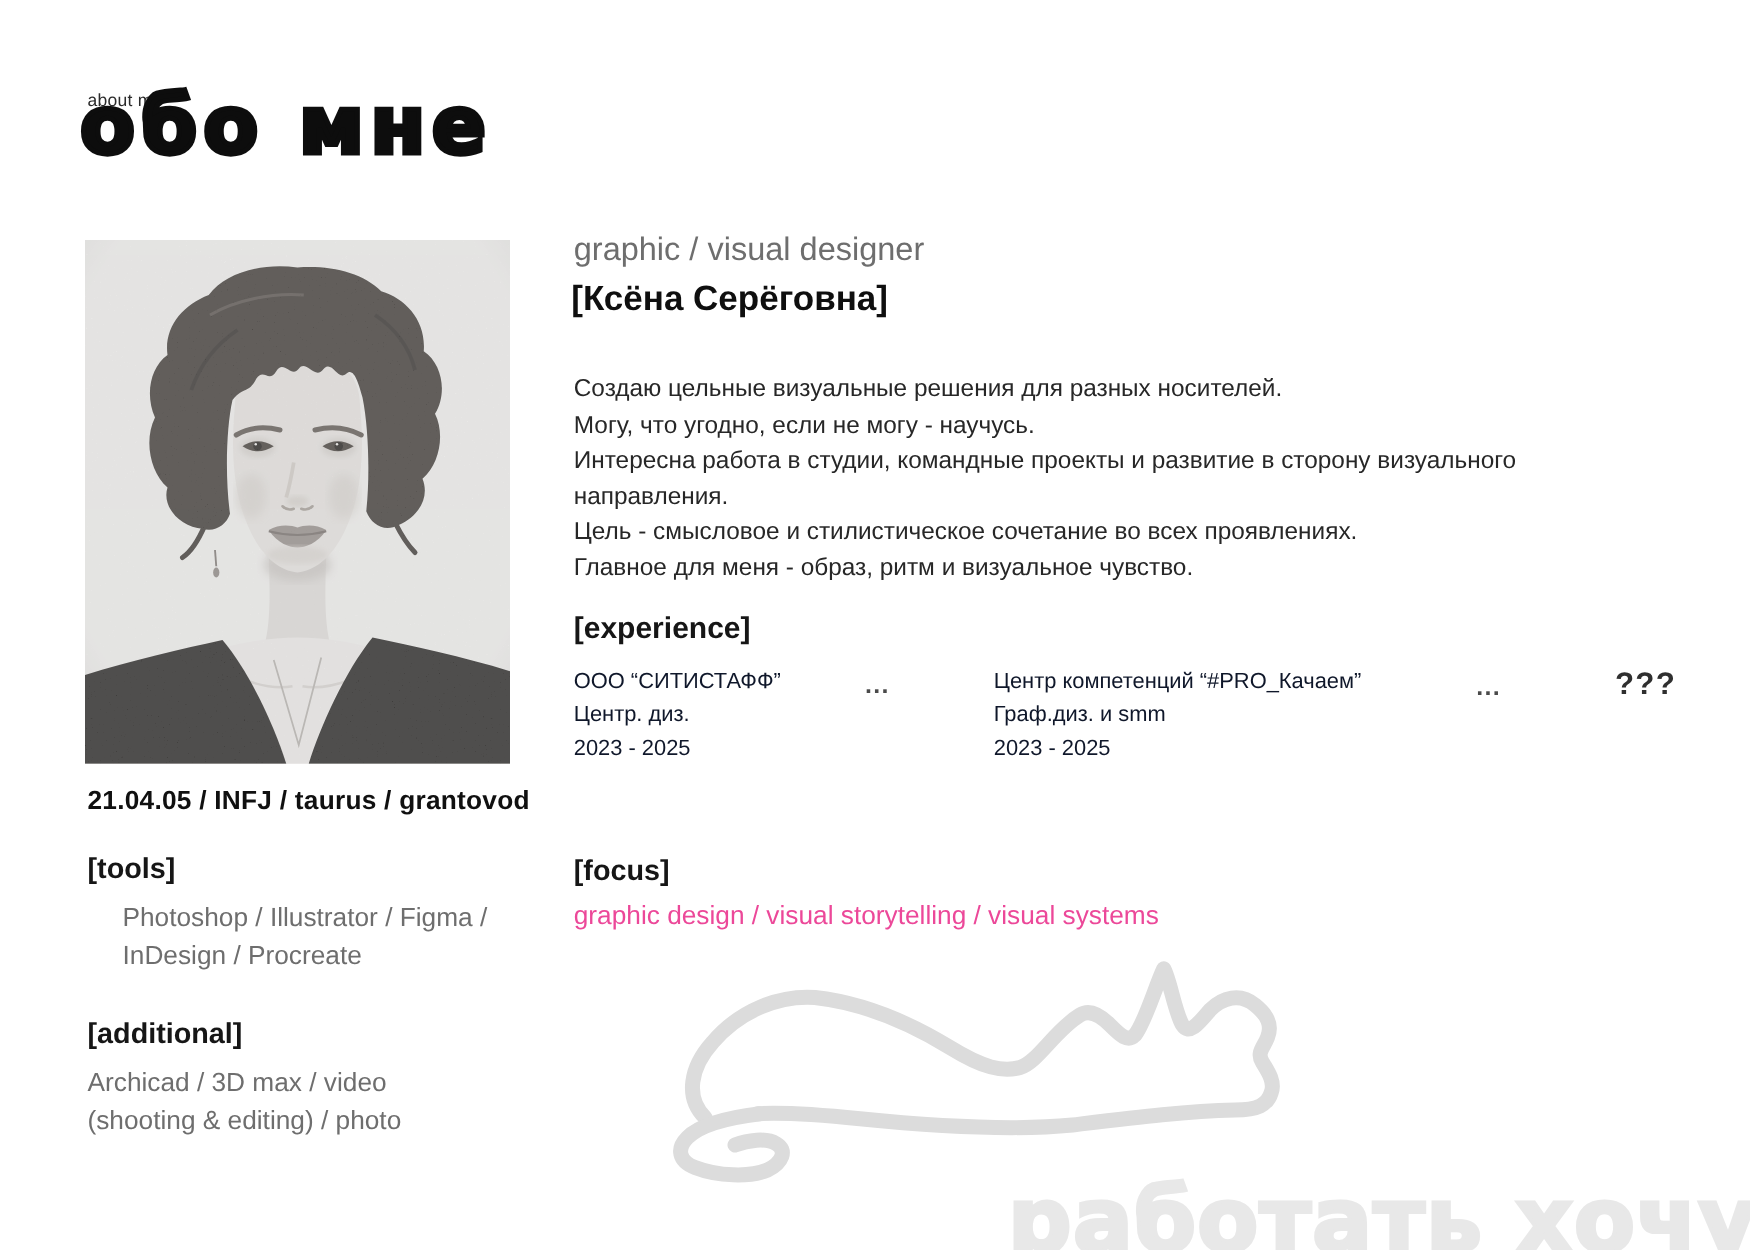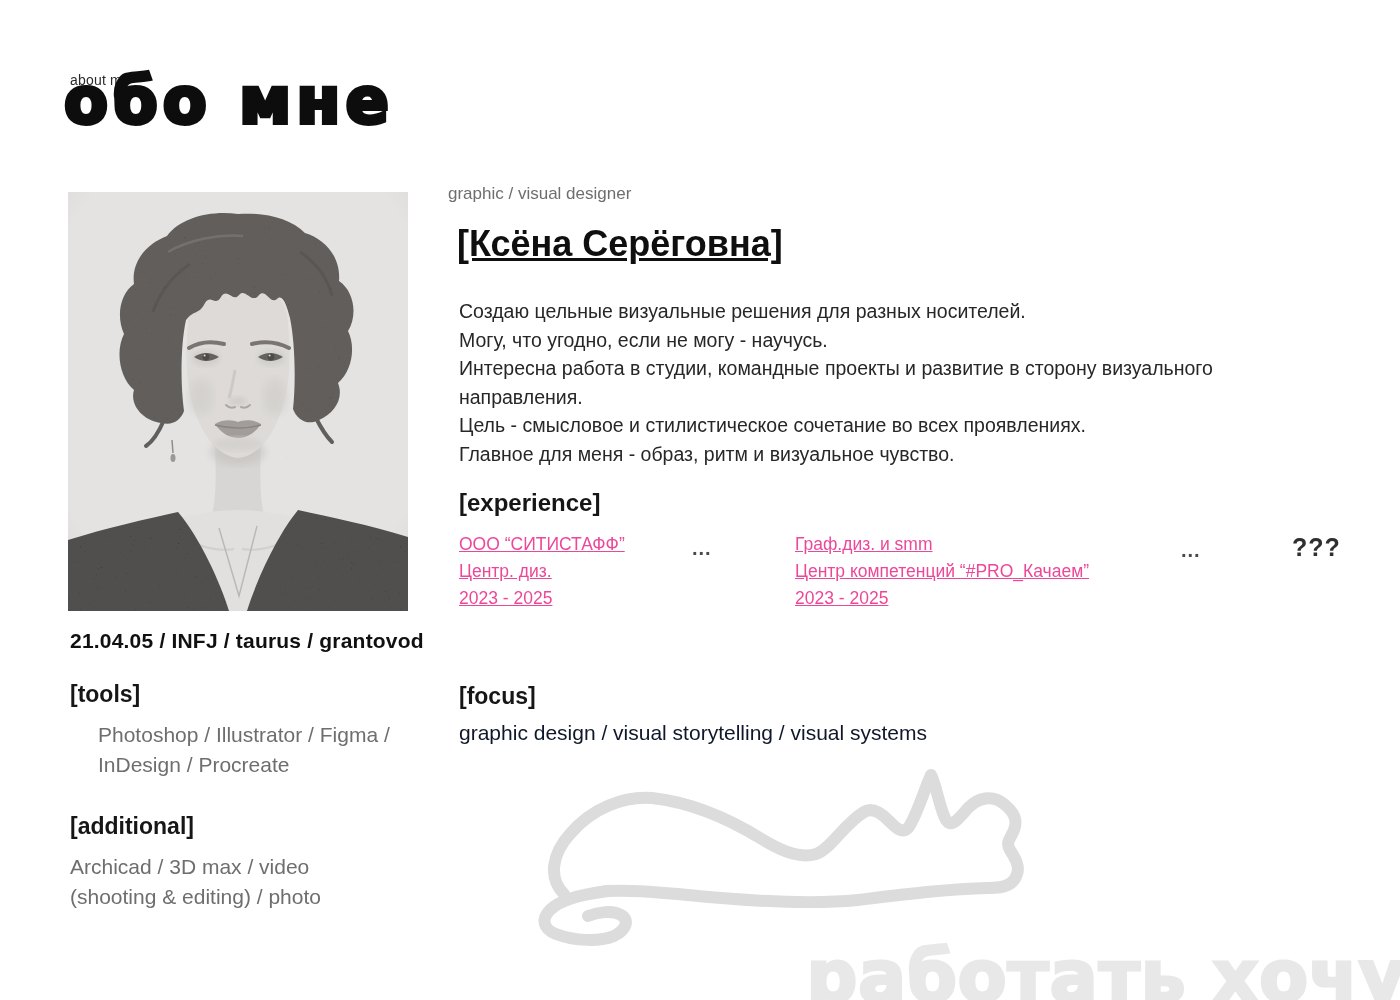--- a/index.html
+++ b/index.html
@@ -30,33 +30,33 @@
     left:70px;top:629px;font-size:21px;font-weight:600;color:#101010;
     letter-spacing:.2px;
   }
   .sec-h{font-size:23px;font-weight:600;color:#161616;text-align:center;}
   .tools-h{left:70px;top:681px;}
   .tools-lines{left:70px;top:720px;font-size:21px;line-height:30px;color:#6e6e6e;white-space:pre-line;margin-left:28px;}
   .add-h{left:70px;top:813px;}
   .add-lines{left:70px;top:852px;font-size:21px;line-height:30px;color:#6e6e6e;white-space:pre-line;}
 
   
-  .role{left:448px;top:184px;font-size:17px;color:#6e6e6e;}
-  .name{left:457px;top:223px;font-size:36px;font-weight:600;color:#0f0f0f;text-decoration:underline;}
+  .role{left:459px;top:184px;font-size:26px;color:#6e6e6e;}
+  .name{left:457px;top:223px;font-size:28px;font-weight:600;color:#0f0f0f;}
   .summary{left:459px;top:297px;font-size:19.5px;line-height:28.5px;color:#272727;white-space:pre-line;}
   .exp-h{left:459px;top:489px;font-size:24px;font-weight:600;color:#161616;}
-  .exp-item{font-size:17.5px;line-height:27px;color:#ec4899;text-decoration:underline;}
+  .exp-item{font-size:17.5px;line-height:27px;color:#0f172a;}
   .exp-item-1{left:459px;top:531px;}
   .exp-item-2{left:795px;top:531px;}
   .exp-dots{font-size:20px;font-weight:700;color:#4a4a4a;letter-spacing:1px;}
   .exp-dots-1{left:692px;top:537px;}
   .exp-dots-2{left:1181px;top:539px;}
   .exp-more{left:1292px;top:533px;font-size:25px;font-weight:600;color:#2f2f2f;letter-spacing:1px;}
   .focus-h{left:459px;top:683px;}
-  .focus-text{left:459px;top:721px;font-size:21px;color:#0f172a;}
+  .focus-text{left:459px;top:721px;font-size:21px;color:#ec4899;}
 
   
   .cat{left:528px;top:758px;width:510px;height:200px;}
   .watermark{
     right:-6px;bottom:-18px;
     font-family:"DejaVu Sans", sans-serif;
     font-size:71px;font-weight:900;color:#e8e8e8;
     -webkit-text-stroke:3px #e8e8e8;
     letter-spacing:1px;white-space:nowrap;
   }
@@ -153,22 +153,22 @@
 Главное для меня - образ, ритм и визуальное чувство.</div>
 
 <div class="abs exp-h">[experience]</div>
 <div class="abs exp-item exp-item-1">
   <div>ООО “СИТИСТАФФ”</div>
   <div>Центр. диз.</div>
   <div>2023 - 2025</div>
 </div>
 <div class="abs exp-dots exp-dots-1">...</div>
 <div class="abs exp-item exp-item-2">
+  <div>Центр компетенций “#PRO_Качаем”</div>
   <div>Граф.диз. и smm</div>
-  <div>Центр компетенций “#PRO_Качаем”</div>
   <div>2023 - 2025</div>
 </div>
 <div class="abs exp-dots exp-dots-2">...</div>
 <div class="abs exp-more">???</div>
 
 <div class="abs sec-h tools-h">[tools]</div>
 <div class="abs tools-lines">Photoshop / Illustrator / Figma /
 InDesign / Procreate</div>
 
 <div class="abs sec-h add-h">[additional]</div>

